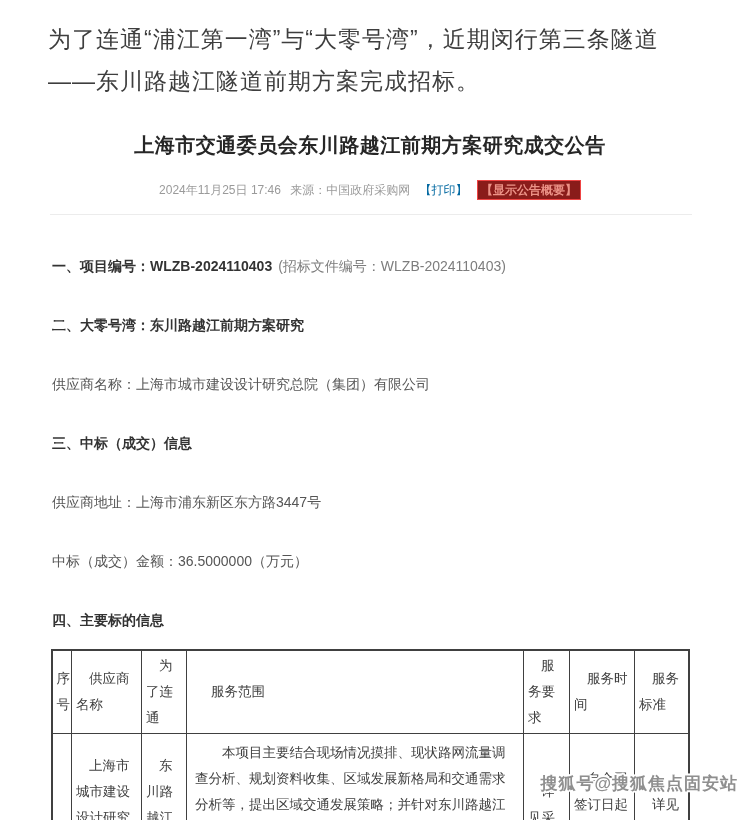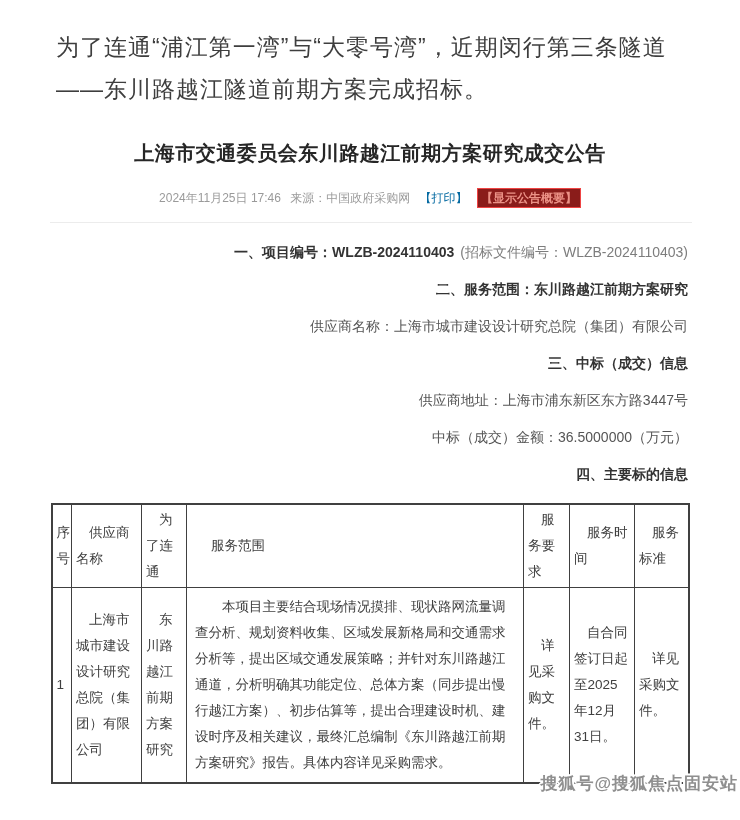--- a/index.html
+++ b/index.html
@@ -1,38 +1,38 @@
 <!DOCTYPE html>
 <html><head>
 <meta charset="utf-8">
 <style>
   html,body { margin:0; padding:0; background:#ffffff; }
   .page {
     position:relative; width:740px; height:820px; overflow:hidden;
     background:#ffffff; font-family:"Liberation Sans", sans-serif;
   }
   .intro {
-    margin:16px; padding:10px 36px 0 40px;
+    margin:8px; padding:10px 36px 0 40px;
     font-size:23px; line-height:42px; color:#3e3e3e;
     font-weight:500; letter-spacing:1px;
   }
   .title {
     margin:30px 18px 0; text-align:center;
     font-size:20px; font-weight:700; color:#262626; letter-spacing:.5px;
   }
   .meta { margin-top:23px; text-align:center; font-size:12px; color:#9a9a9a; }
   .meta span { margin:0 3px; }
   .print { color:#0369a1; cursor:pointer; }
   .badge {
     background:#8a1c1a; color:#ec9287; border:1px solid #ef4444;
     padding:2px 3px; font-weight:700; cursor:pointer;
   }
   .divider { border:none; border-top:1px solid #ececec; margin:15px 48px 0 50px; }
   .content { padding:0 52px; font-size:14px; }
-  .content p { margin:22px 0 0; color:#555555; line-height:15px;text-align:right; }
+  .content p { margin:44px 0 0; color:#555555; line-height:15px; }
   .content .b { color:#333333; font-weight:700; }
   .note { color:#7d7d7d; margin-left:6px; }
 
   table.bid {
     border-collapse:collapse; margin:21px auto 0; width:639px;
     table-layout:fixed; border:2px solid #404040;
     font-size:13.5px; color:#404040;
   }
   table.bid th, table.bid td {
     border:1px solid #404040; vertical-align:middle;
@@ -66,21 +66,21 @@
     <span>2024年11月25日 17:46</span>
     <span>来源：中国政府采购网</span>
     <span class="print">【打印】</span>
     <span class="badge">【显示公告概要】</span>
   </div>
 
   <hr class="divider">
 
   <div class="content">
     <p><span class="b">一、项目编号：</span><span class="b">WLZB-2024110403</span><span class="note">(招标文件编号：WLZB-2024110403)</span></p>
-    <p><span class="b">二、服务范围：</span><span class="b">东川路越江前期方案研究</span></p>
+    <p><span class="b">二、大零号湾：</span><span class="b">东川路越江前期方案研究</span></p>
     <p><span>供应商名称：</span><span>上海市城市建设设计研究总院（集团）有限公司</span></p>
     <p><span class="b">三、中标（成交）信息</span></p>
     <p><span>供应商地址：</span><span>上海市浦东新区东方路3447号</span></p>
     <p><span>中标（成交）金额：</span><span>36.5000000（万元）</span></p>
     <p><span class="b">四、主要标的信息</span></p>
   </div>
 
   <table class="bid">
     <colgroup>
       <col style="width:20px">

